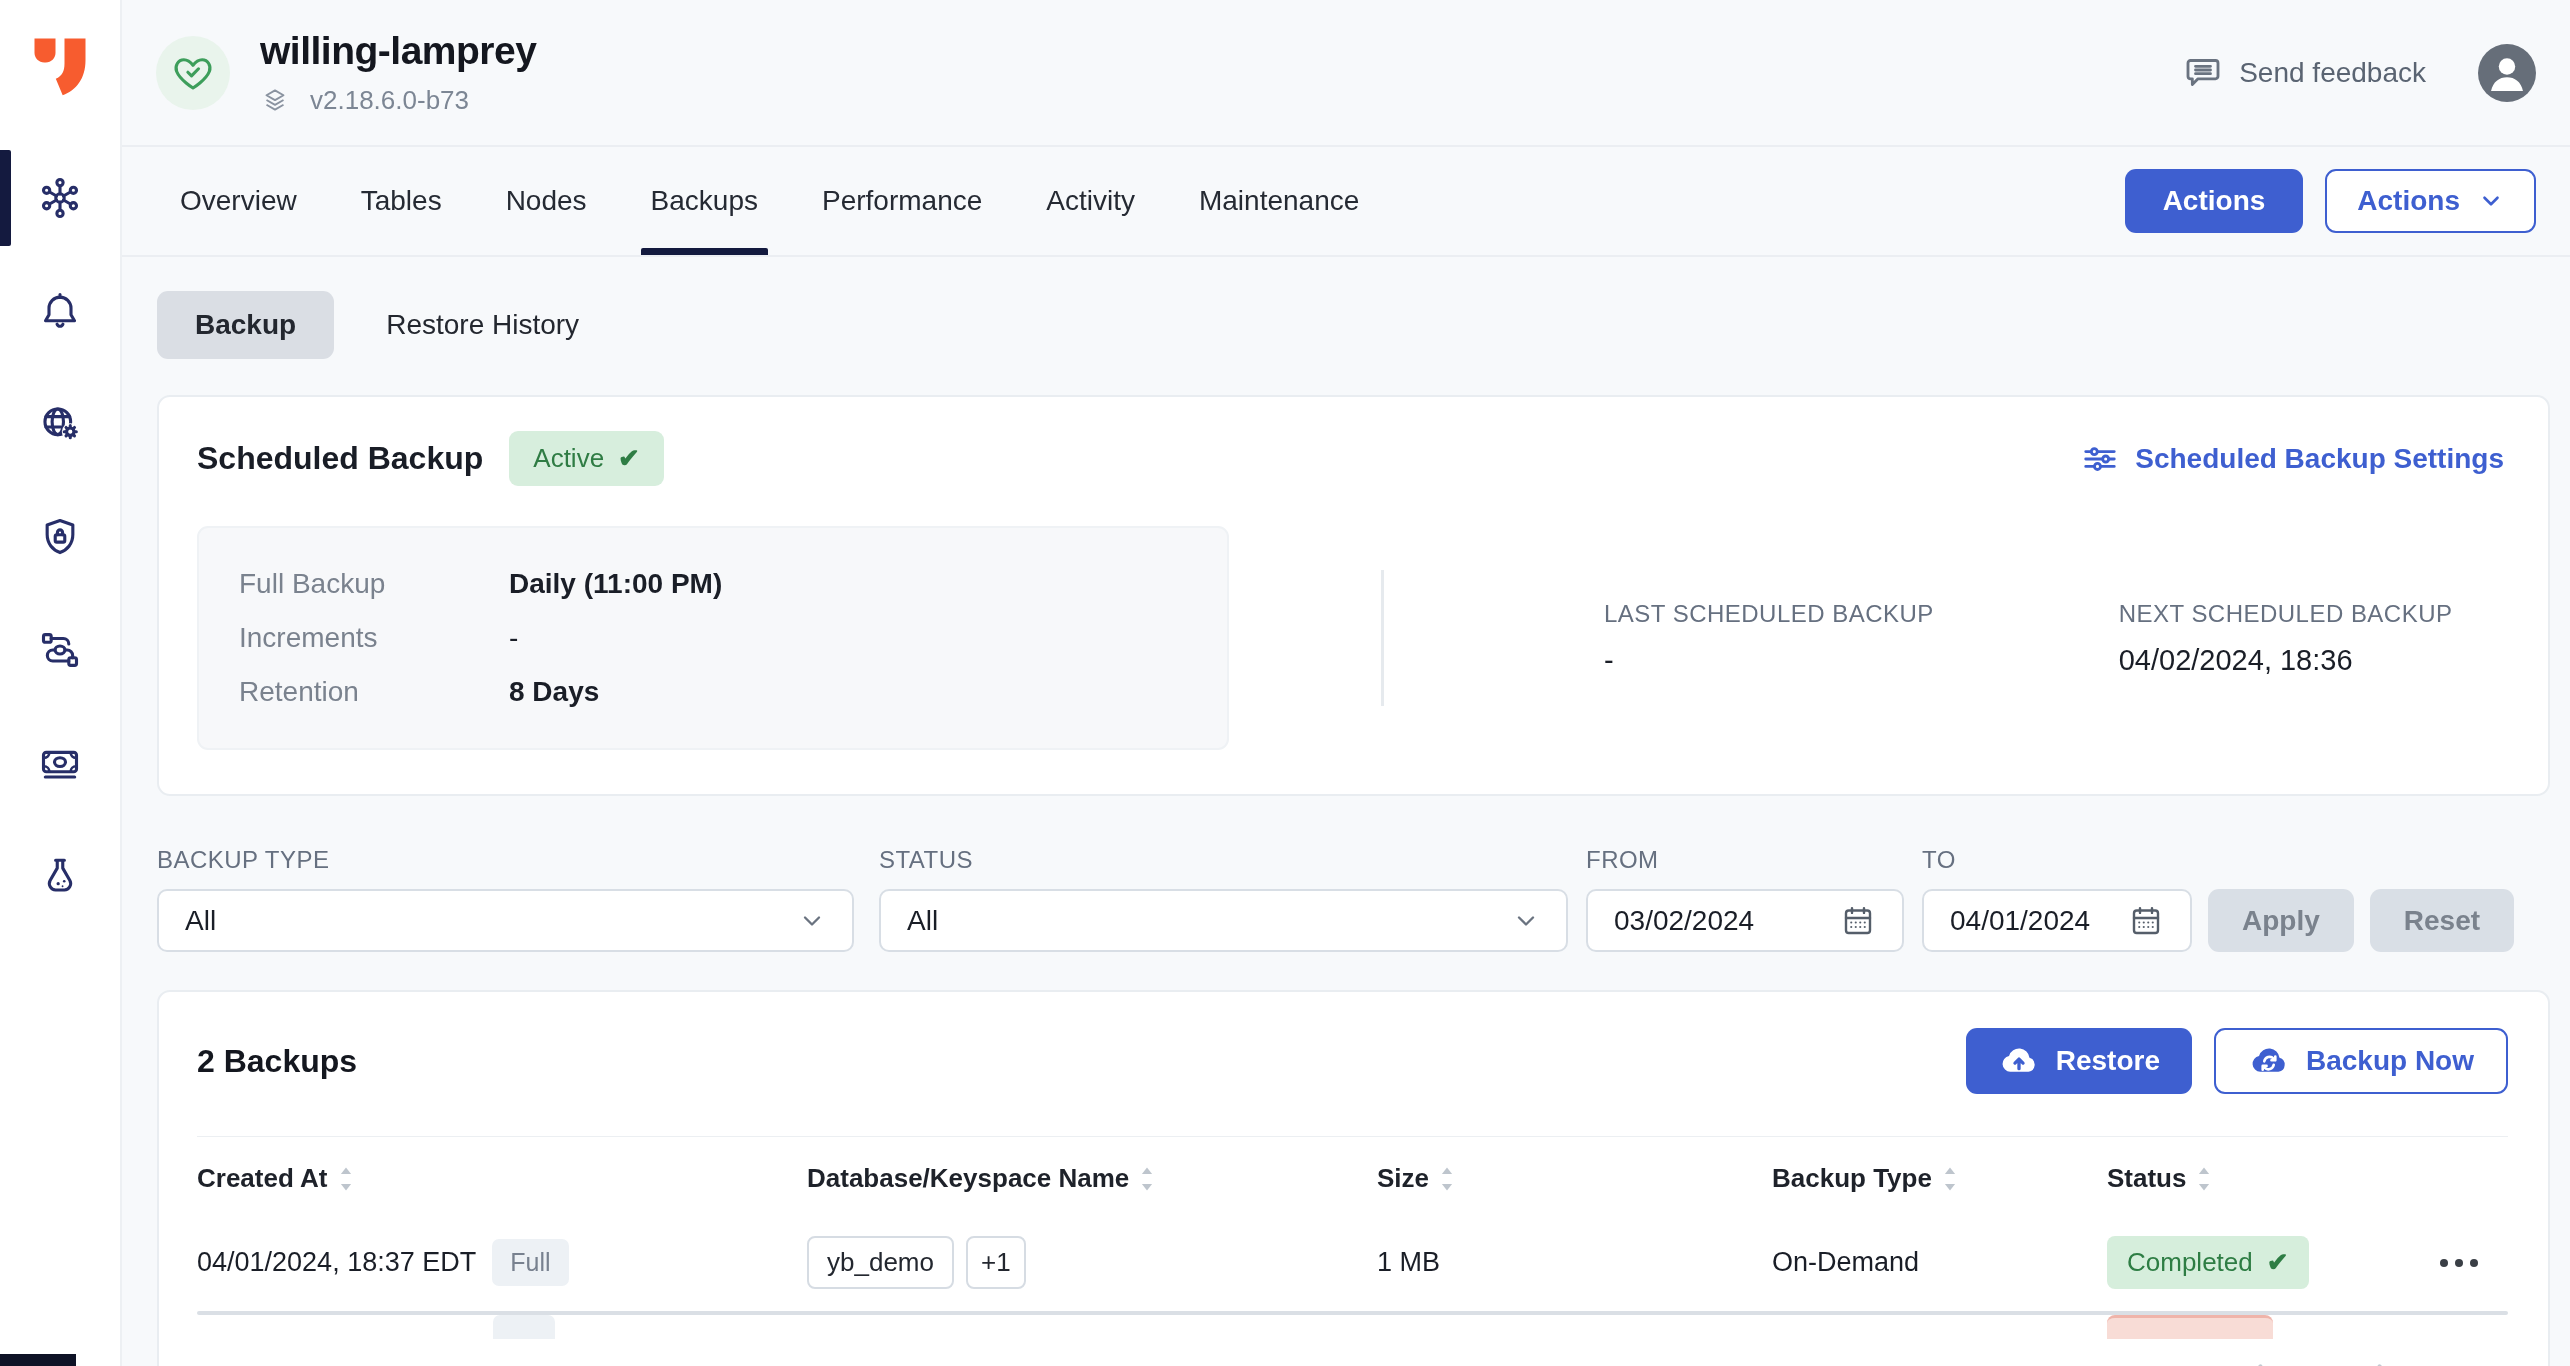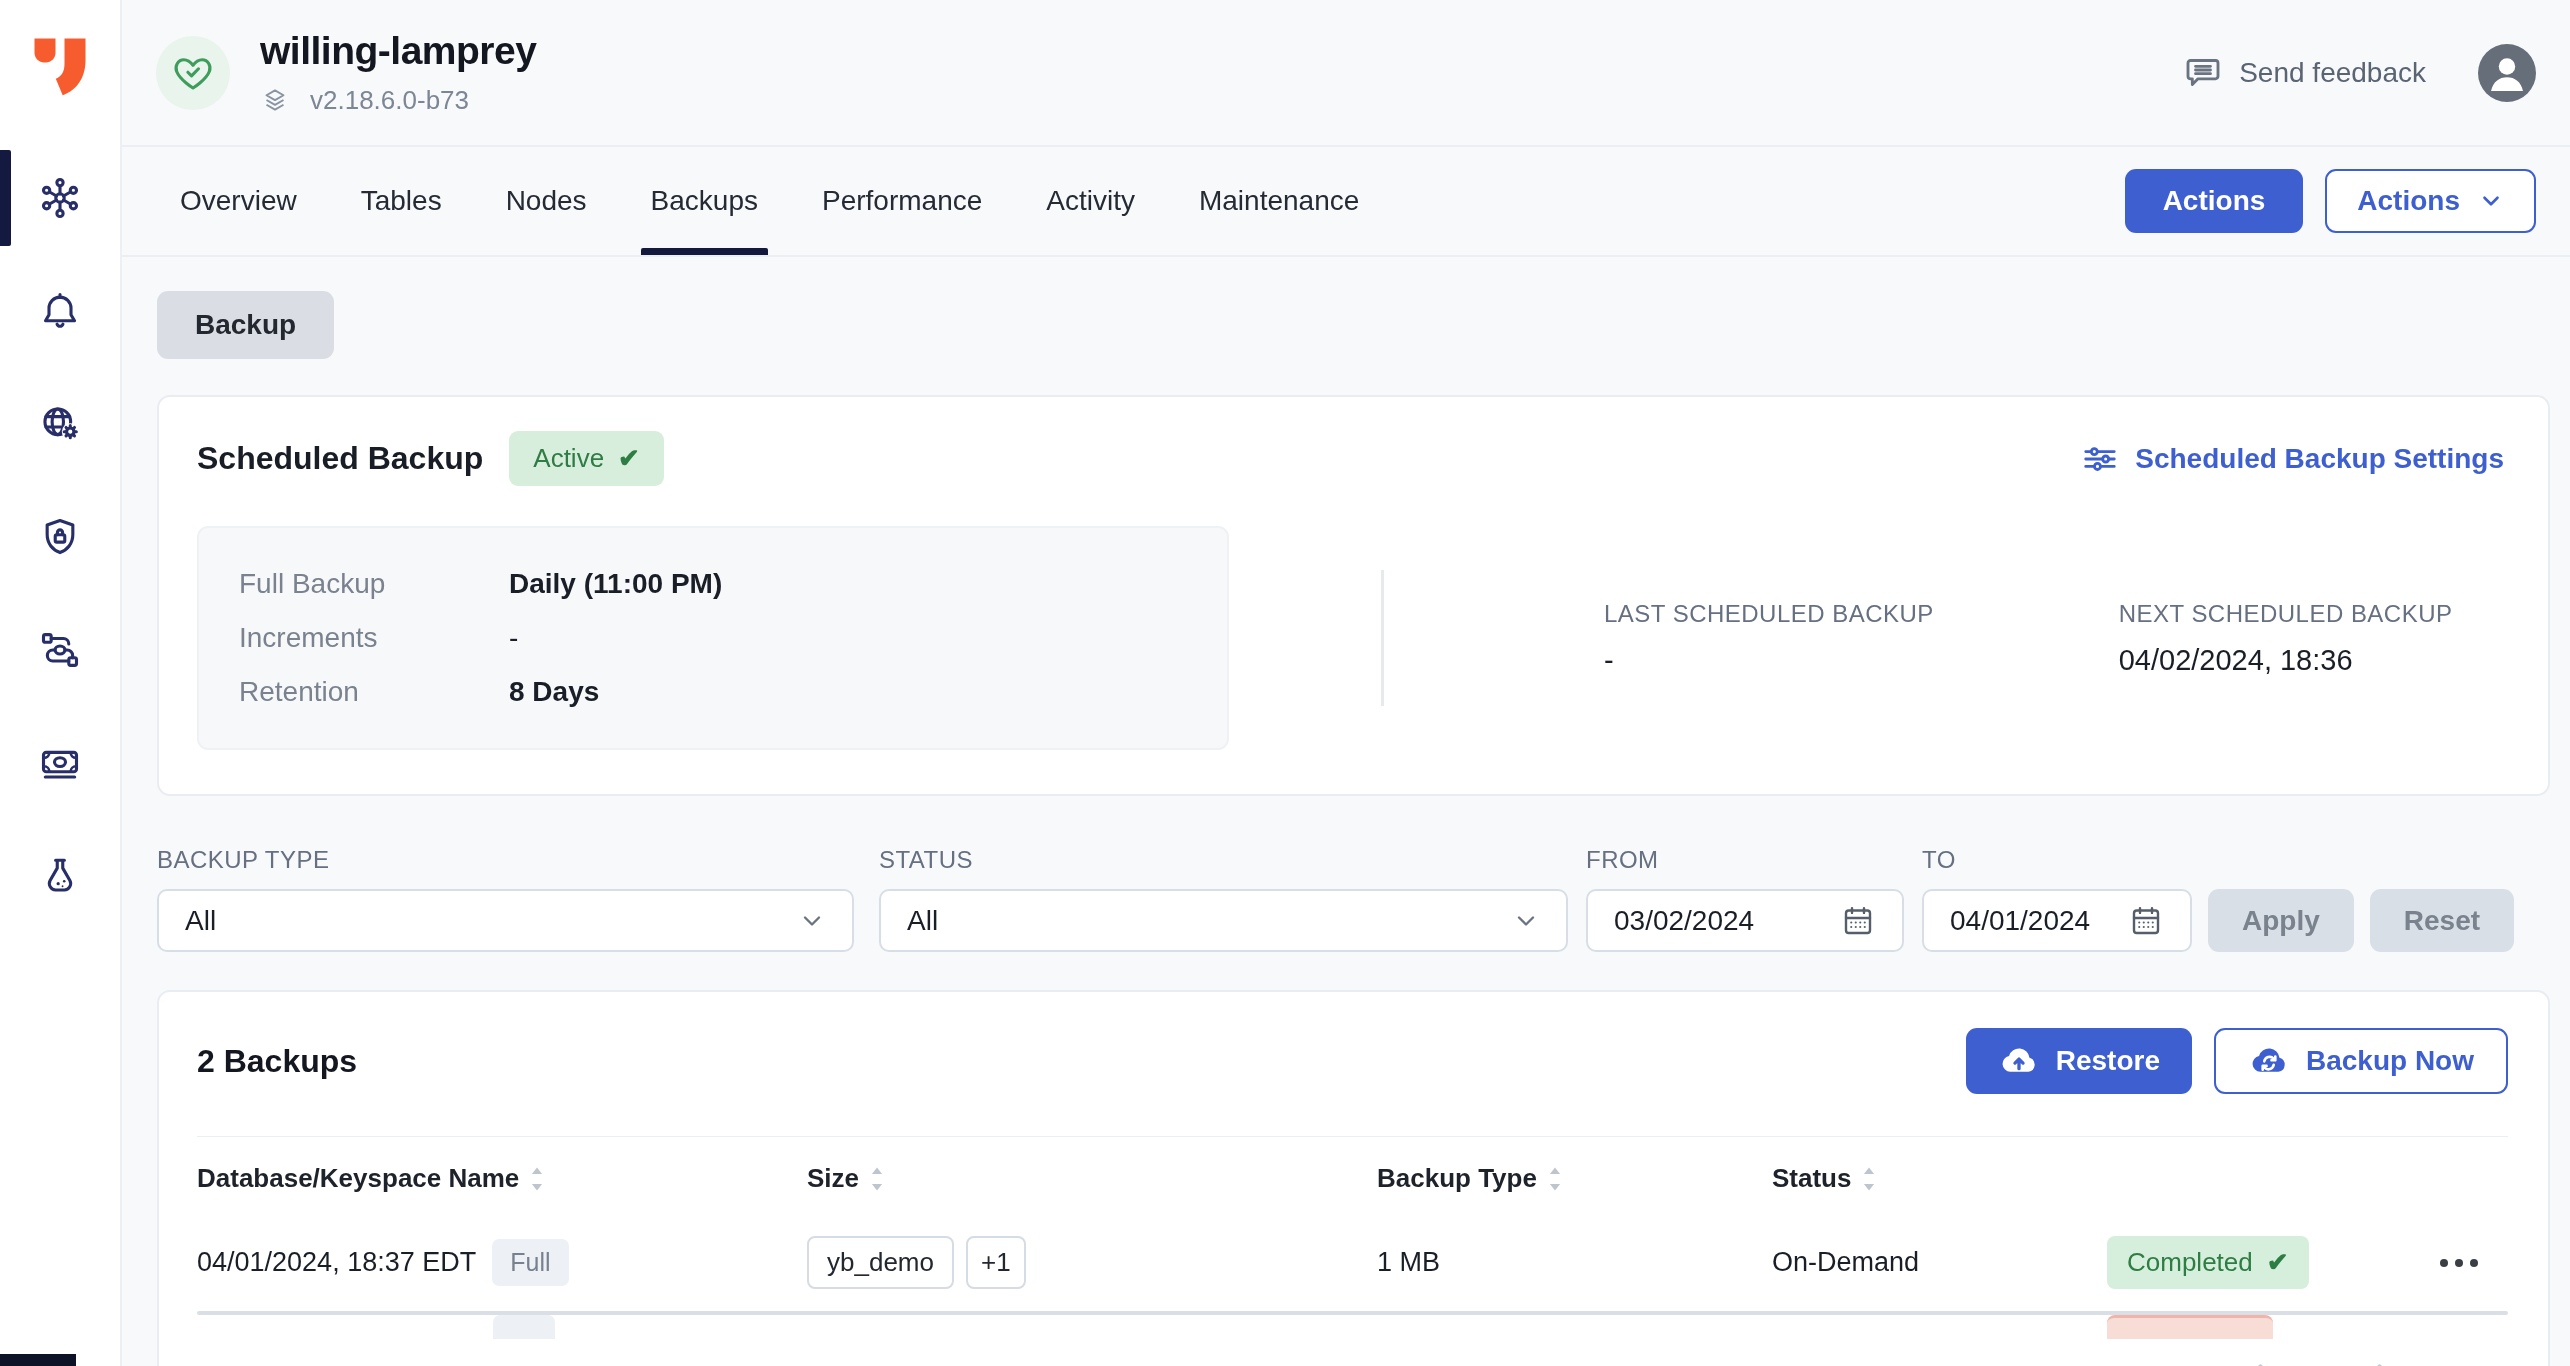--- a/index.html
+++ b/index.html
@@ -280,20 +280,21 @@
               <path d="M6 9l6 6 6-6"></path>
             </svg>
         </button>
       </div>
     </div>
 
     <div class="content">
 
       <div class="subtoggle">
         <div class="toggle-pill">Backup</div>
+        <div class="toggle-plain">Restore History</div>
       </div>
 
       <div class="card sched-card">
         <div class="sched-head">
           <span class="sched-title">Scheduled Backup</span>
           <span class="badge-green">
             <span>Active</span>
             <span class="check">✔</span>
           </span>
           <div class="sched-settings-link">
@@ -419,20 +420,29 @@
                   <path d="M14.7 14.2a3.1 3.1 0 0 1-5.3 1.6l-1-1M8.4 17v-2.2h2.2"></path>
                 </g>
               </svg>
               <span>Backup Now</span>
             </button>
           </div>
         </div>
 
         <div class="grid-row thead">
           <div class="th">
+            <span>Created At</span>
+            <span class="sort">
+                <svg viewBox="0 0 12 22">
+                  <path d="M6 2l4 5H2z" fill="#BEC5CD"></path>
+                  <path d="M6 20l-4-5h8z" fill="#BEC5CD"></path>
+                </svg>
+              </span>
+          </div>
+          <div class="th">
             <span>Database/Keyspace Name</span>
             <span class="sort">
                 <svg viewBox="0 0 12 22">
                   <path d="M6 2l4 5H2z" fill="#BEC5CD"></path>
                   <path d="M6 20l-4-5h8z" fill="#BEC5CD"></path>
                 </svg>
               </span>
           </div>
           <div class="th">
             <span>Size</span>

